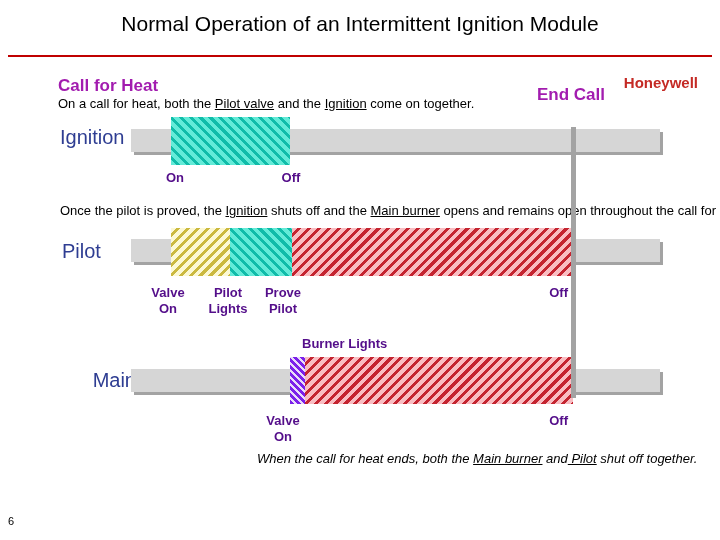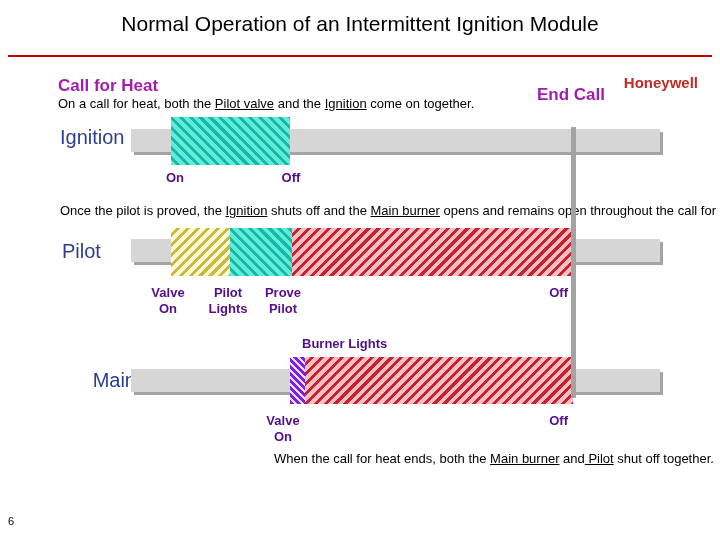--- a/index.html
+++ b/index.html
@@ -15,21 +15,21 @@
   .rule  { top:55px; left:8px; width:704px; height:2px; background:#C00000; }
 
   .heading { color:#a21caf; font-weight:bold; }
   .h-call { top:76px; left:58px; font-size:17px; }
   .h-end  { top:84px; left:515px; width:112px; text-align:center;
             font-size:17px; line-height:21px; }
 
   .para { font-size:13px; color:#000; white-space:nowrap; }
   .p1 { top:96px;  left:58px; }
   .p2 { top:203px; left:60px; }
-  .p3 { top:451px; left:274px; }
+  .p3 { top:451px; left:257px;font-style:italic; }
   .u { text-decoration:underline; }
 
   .rowlabel { color:#2E3D92; font-size:20px; }
   .l-ign   { top:126px; left:60px; }
   .l-pilot { top:240px; left:62px; }
   .l-main  { top:357px; left:40px; width:96px; text-align:right; line-height:25px;margin-top:11px; }
 
   .bar { position:absolute; left:131px; width:529px; height:23px;
          background:#D6D6D6; box-shadow:3px 3px 0 #A3A3A3; }
   .bar-ign   { top:129px; }

